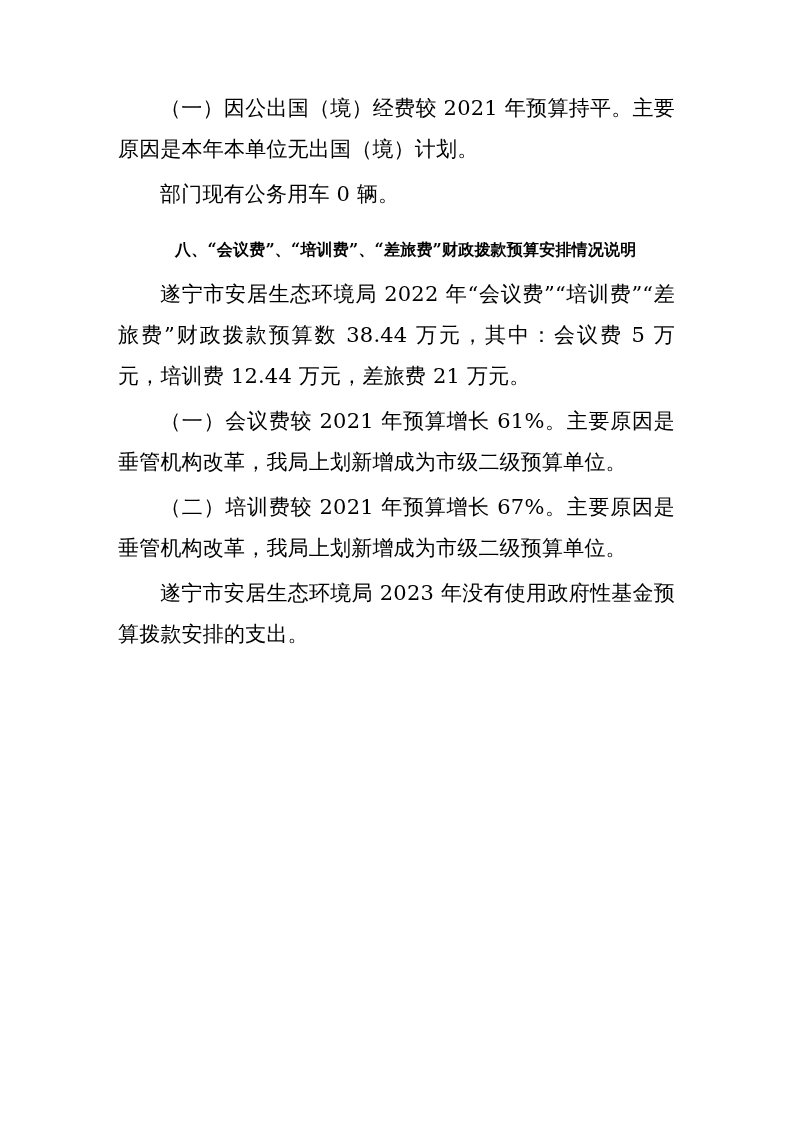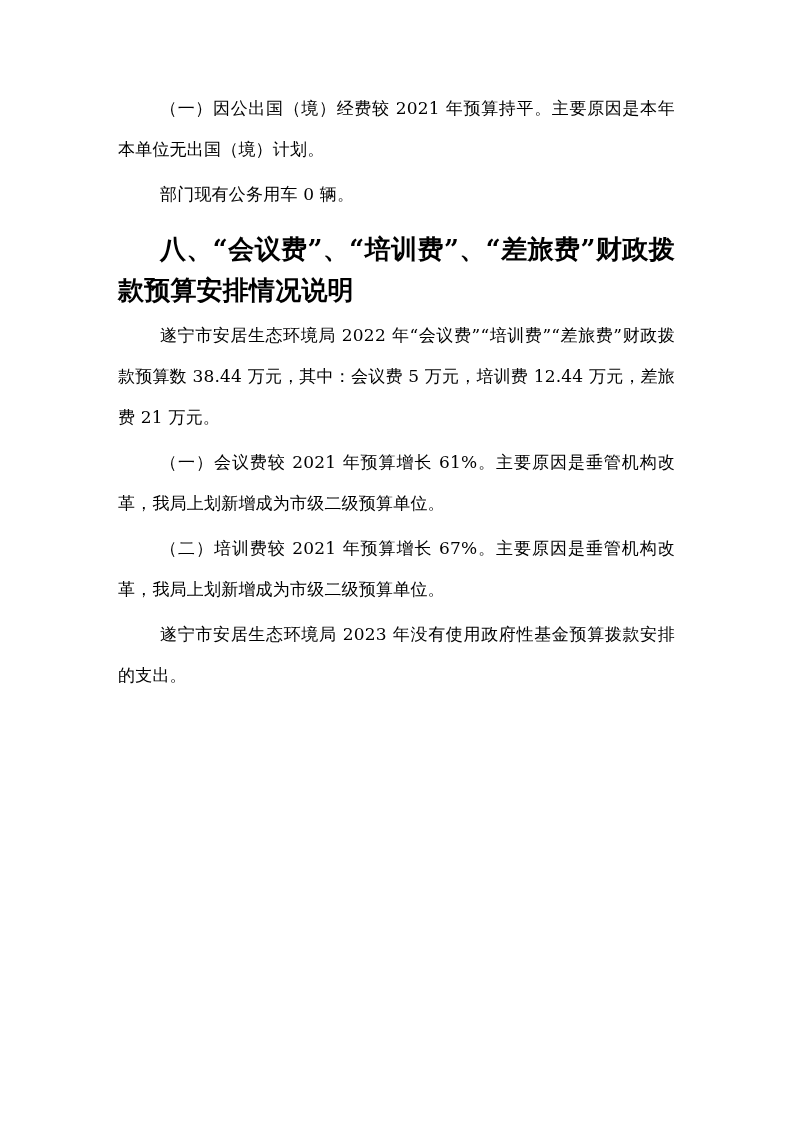--- a/index.html
+++ b/index.html
@@ -15,35 +15,35 @@
     overflow: hidden;
   }
   .page {
     box-sizing: border-box;
     width: 793px;
     height: 1122px;
     padding: 88px 118px 0 118px;
     position: relative;
   }
   .para {
-    font-size: 17px;
+    font-size: 21px;
     line-height: 41px;
     text-align: justify;
     text-justify: inter-ideograph;
     margin: 0 0 4px 0;
     letter-spacing: 0.2px;
   }
   .indent {
     text-indent: 42px;
   }
   .heading {
-    font-size: 26px;
+    font-size: 16px;
     line-height: 41px;
     font-weight: bold;
-    margin: 14px 0 4px 0;
+    margin: 14px 0 4px 15px;
     text-indent: 42px;
     text-align: justify;
     text-justify: inter-ideograph;
     letter-spacing: 0.2px;
   }
 </style>
 </head>
 <body>
 
 <div class="page">

